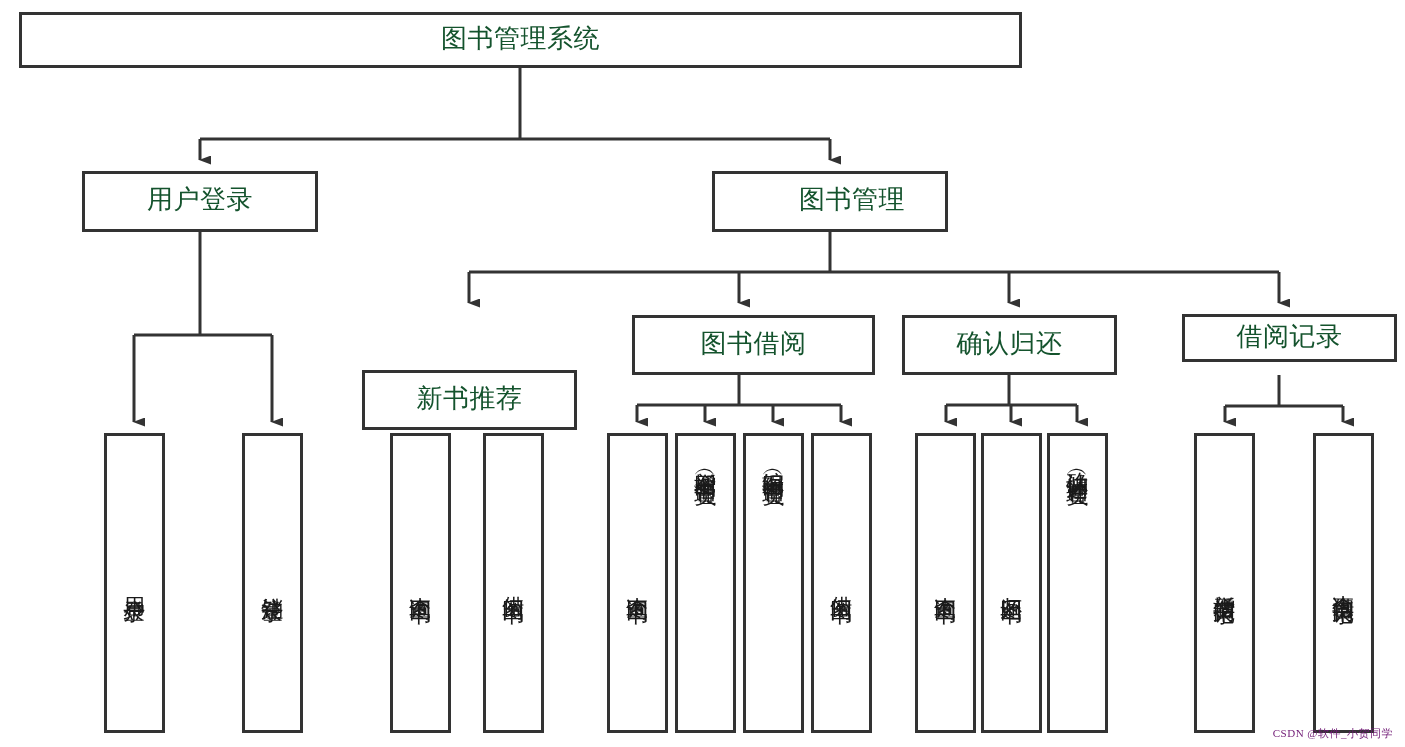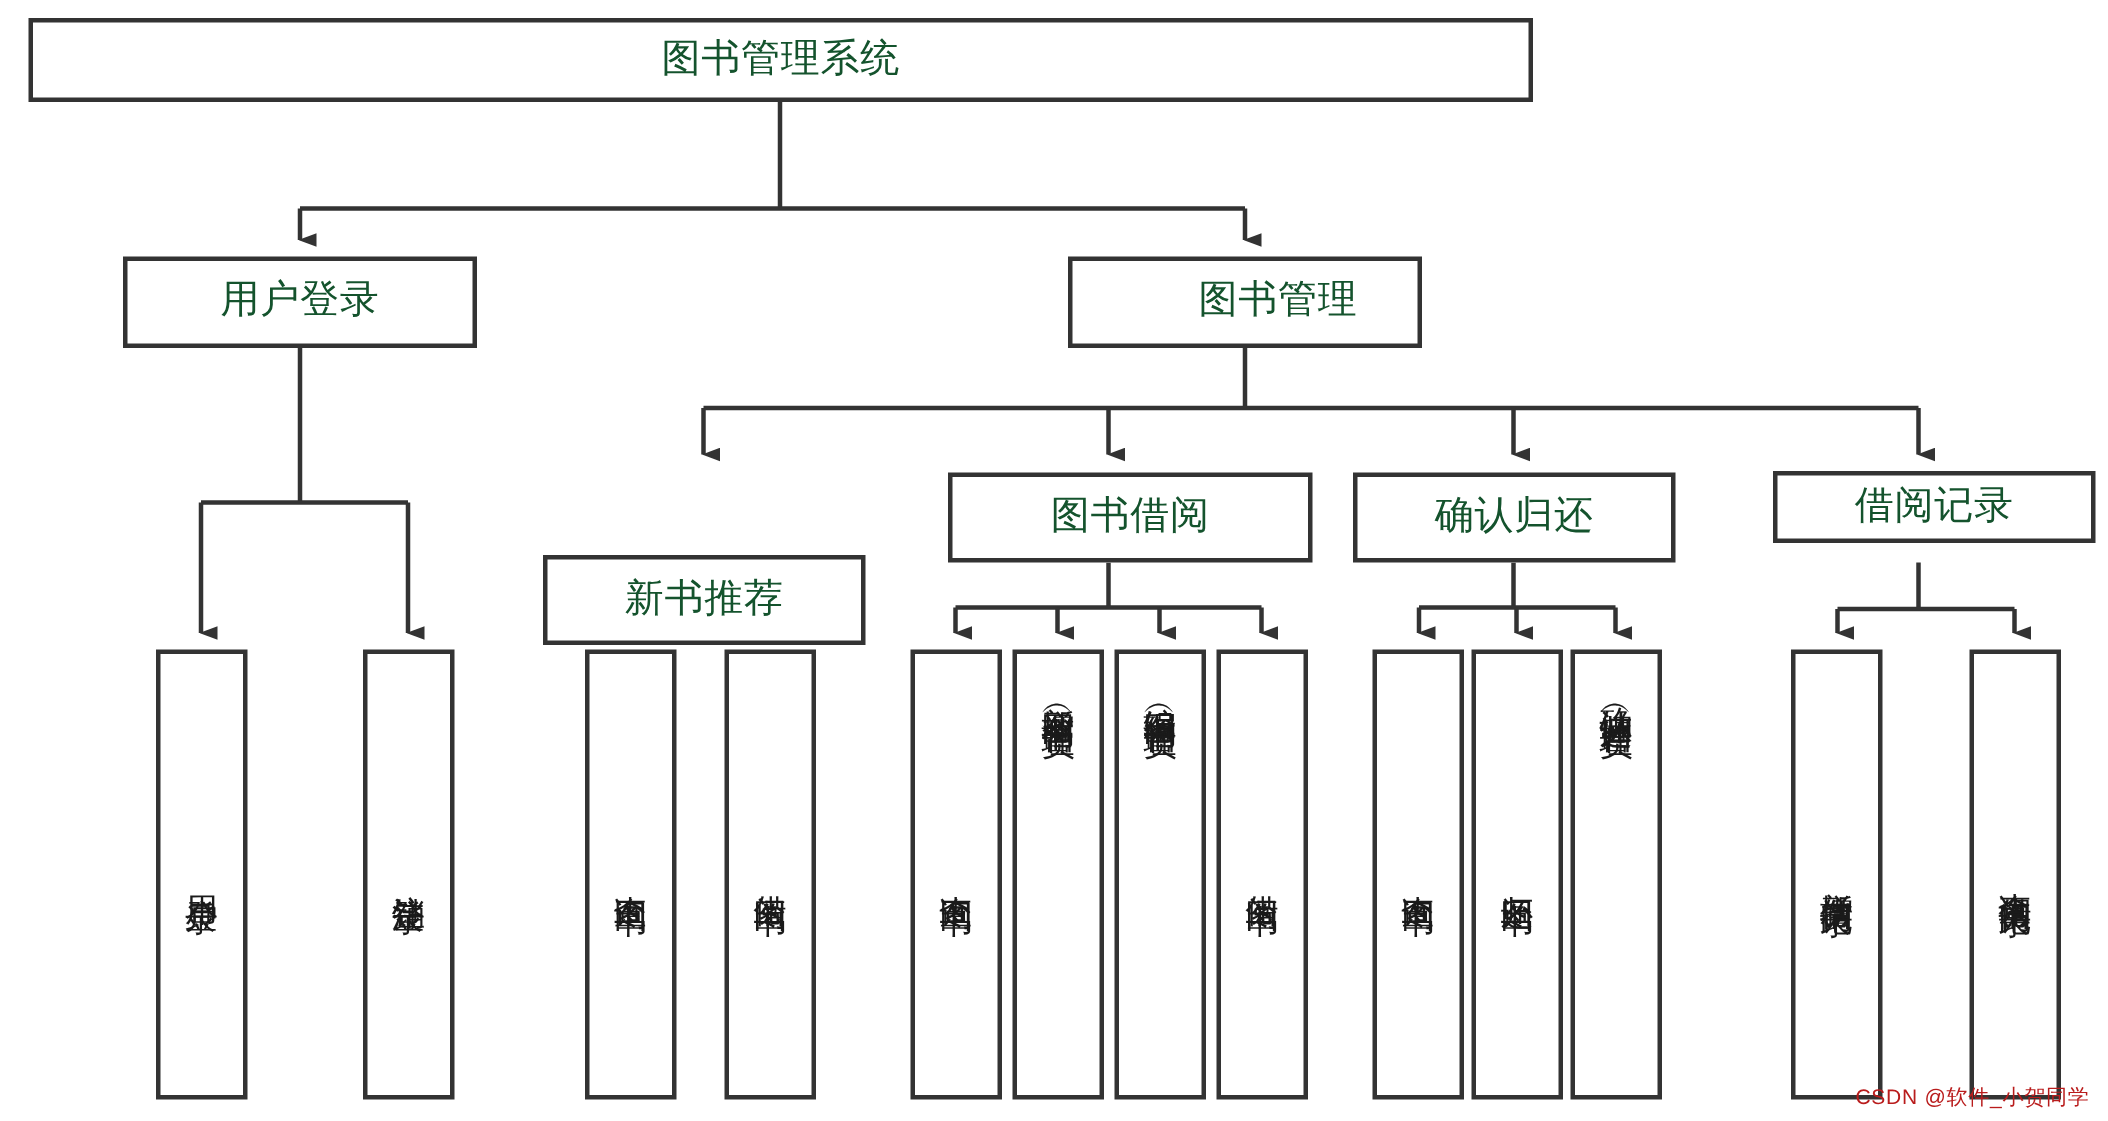--- a/index.html
+++ b/index.html
@@ -57,25 +57,26 @@
     white-space: nowrap;
   }
   .node-box.vertical.center-v {
     align-items: center;
     padding-top: 0;
   }
   .watermark {
     position: absolute;
     right: 12px;
     bottom: 6px;
-    font-size: 14px;
-    color: #b91c1c;
+    font-size: 11px;
+    color: #701a75;
     letter-spacing: 0.5px;
     white-space: nowrap;
     pointer-events: none;
+    font-family: Liberation Serif, serif;
   }
 </style>
 </head>
 <body>
 
 <div id="diagram-root">
 
   <svg class="diagram-canvas" viewBox="0 0 1405 747" aria-hidden="true">
     <defs>
       <marker id="arrowhead" markerWidth="10" markerHeight="12" refX="4.5" refY="11" orient="auto" markerUnits="userSpaceOnUse">

